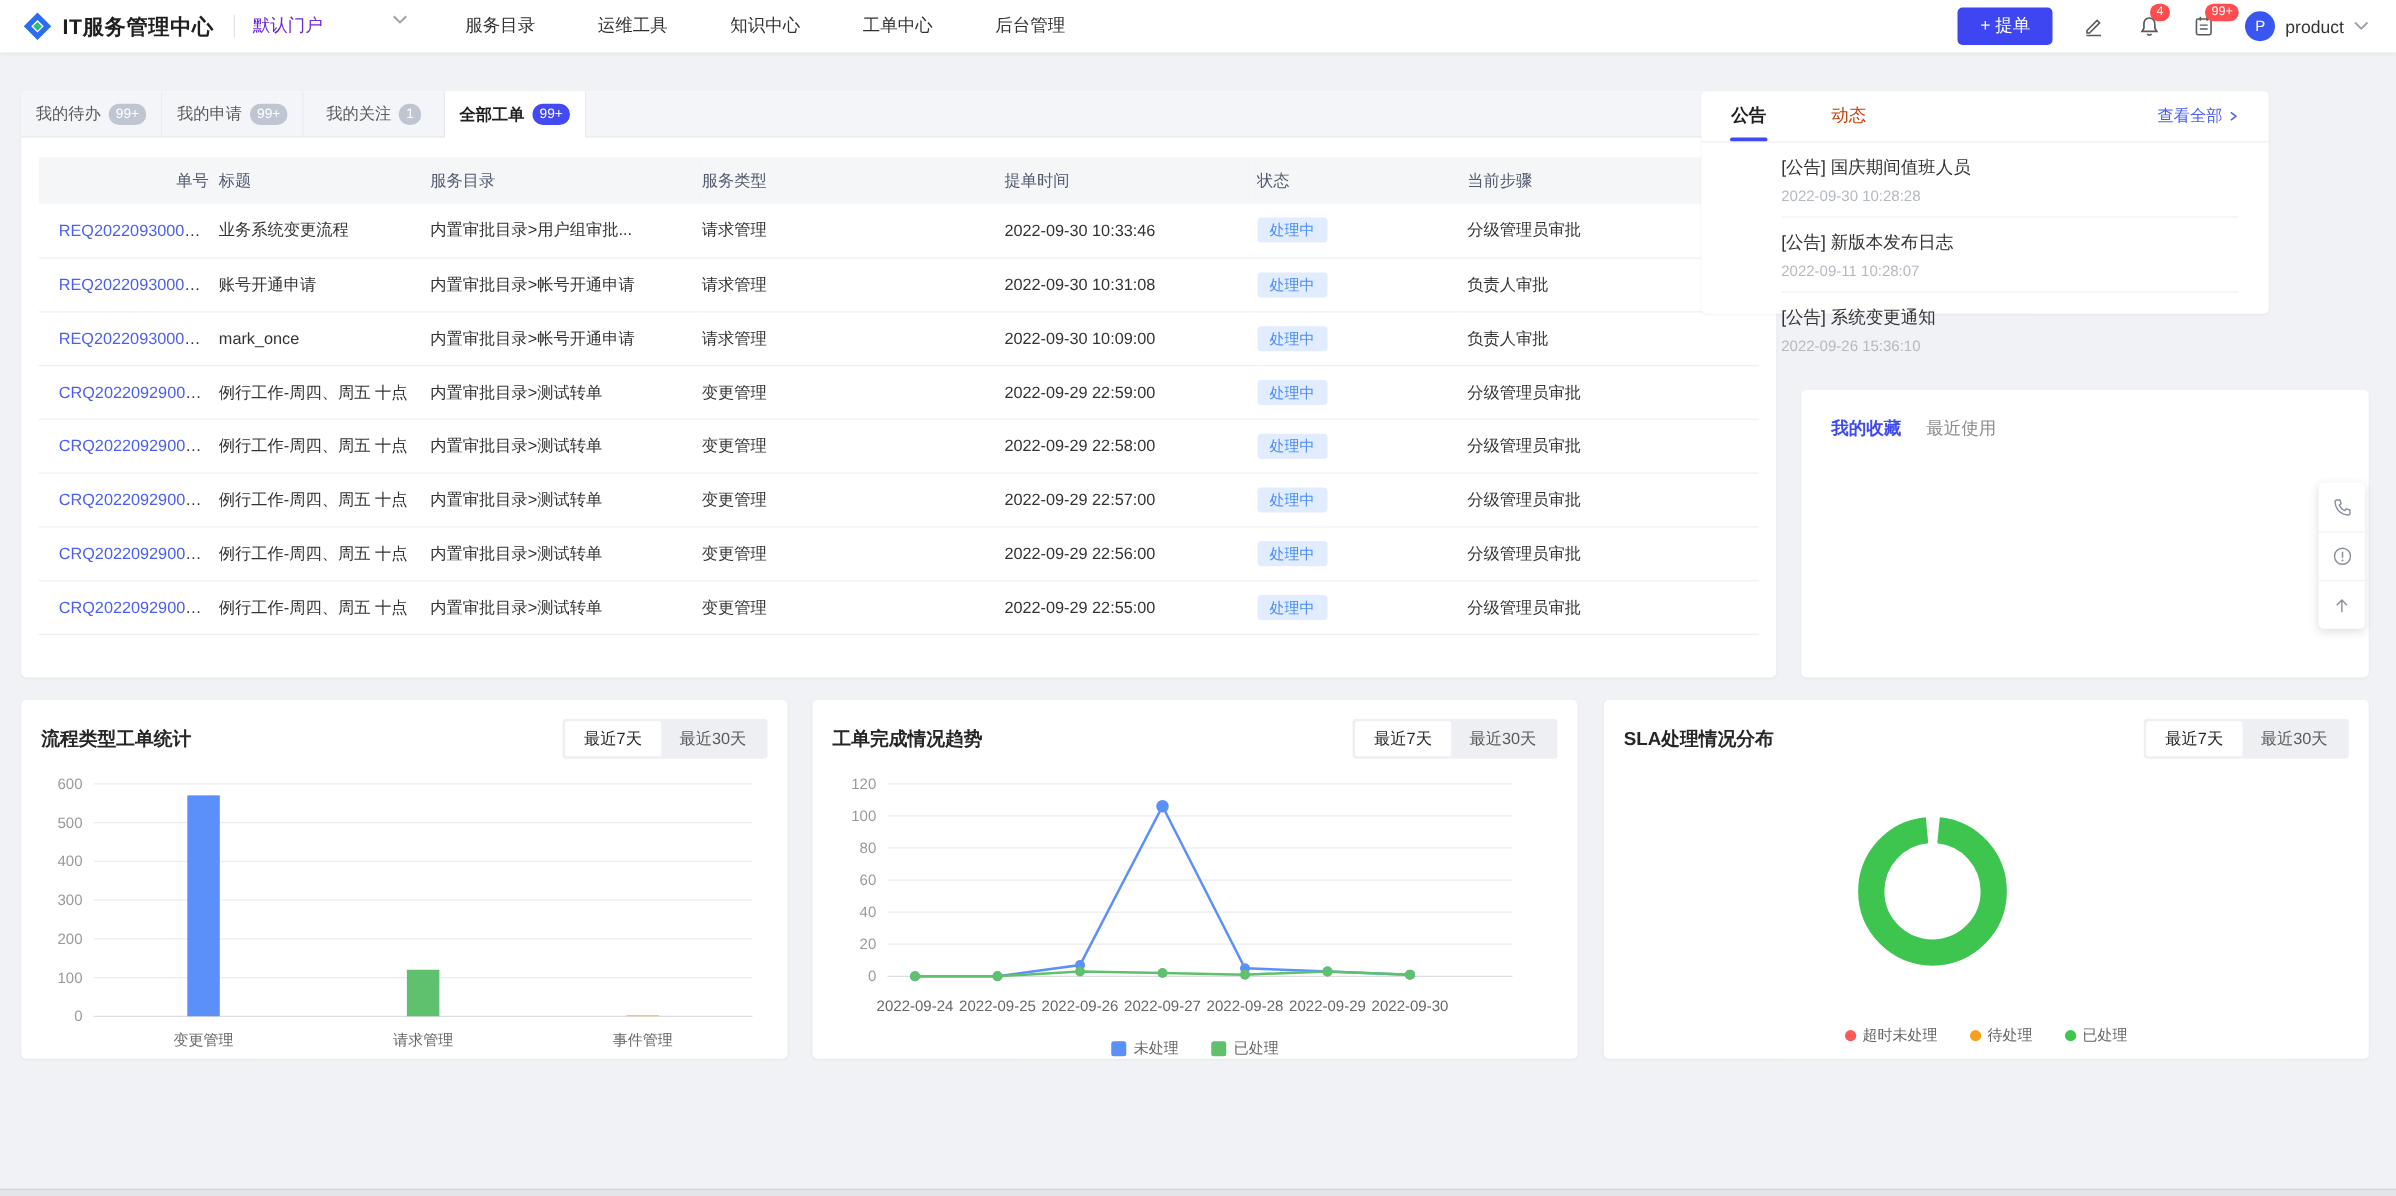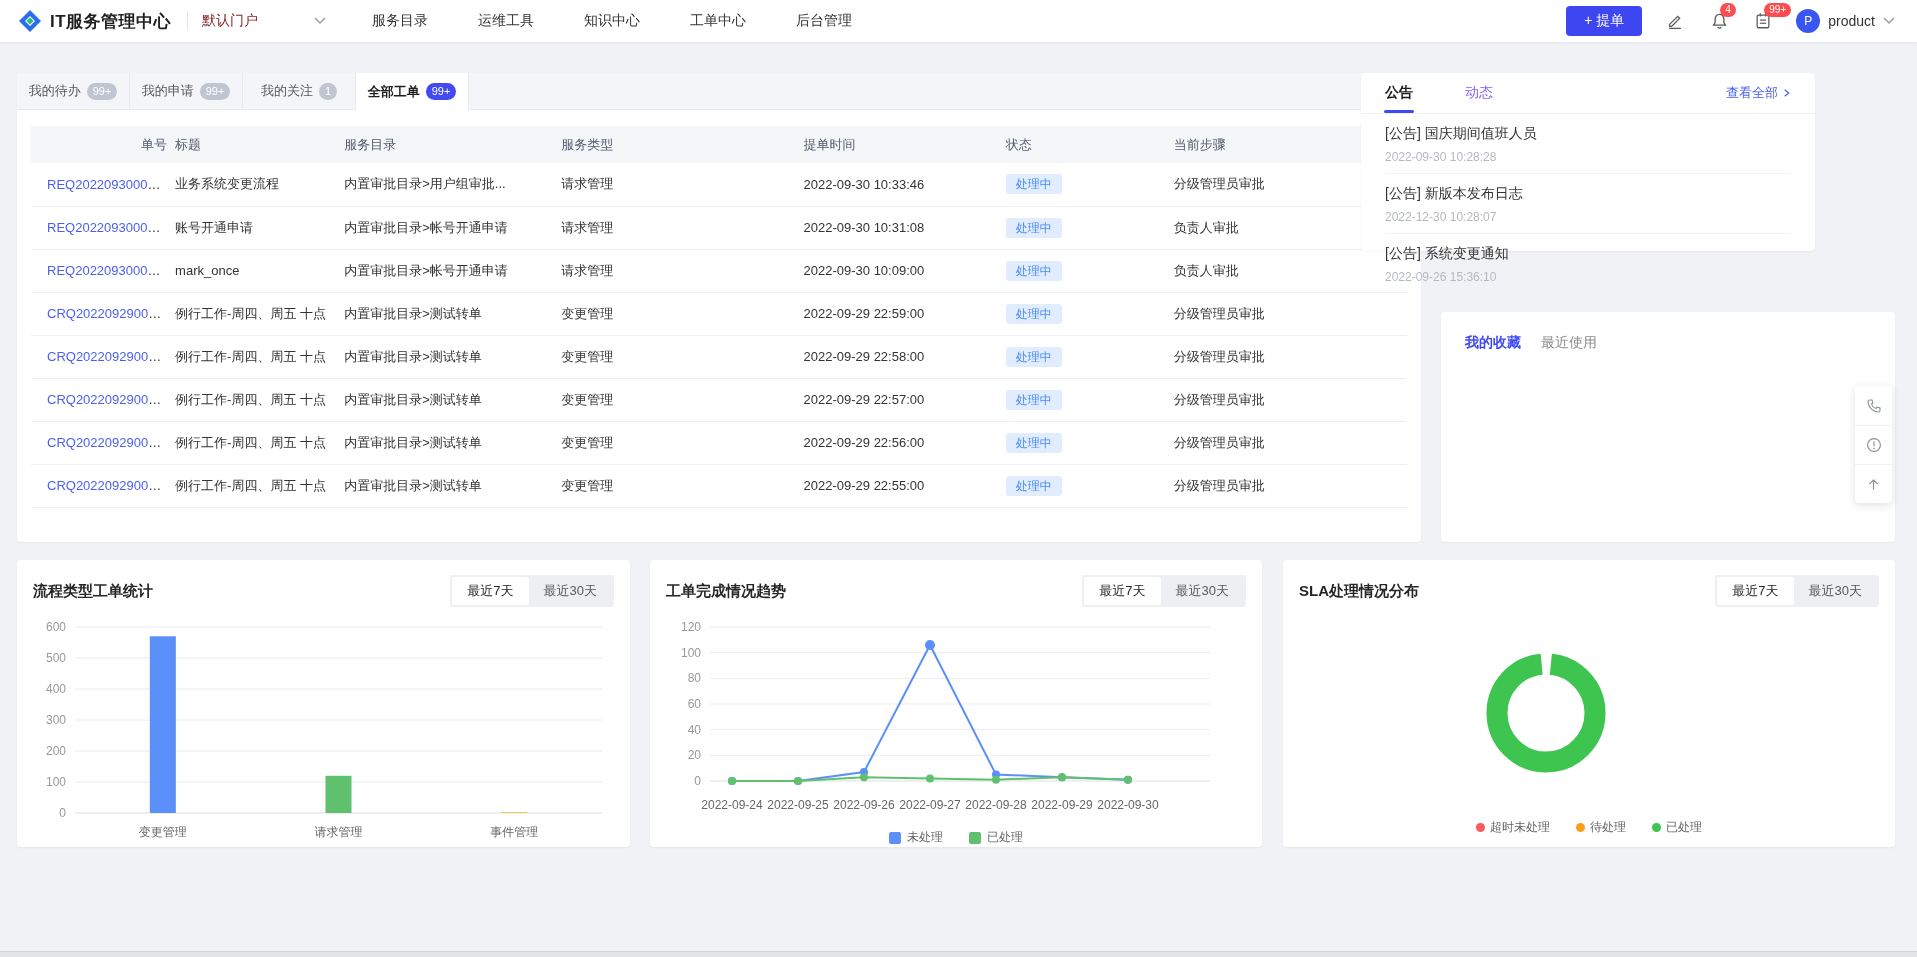--- a/index.html
+++ b/index.html
@@ -5,21 +5,21 @@
   * { margin:0; padding:0; box-sizing:border-box; }
   html,body { width:1917px; height:957px; }
   body { font-family:"Liberation Sans","DejaVu Sans",sans-serif; background:#f0f2f5; color:#333; overflow:hidden; }
   .screen { position:relative; width:1917px; height:957px; }
 
   
   .topbar { height:42px; background:#fff; display:flex; align-items:center; padding:0 22px 0 18px; box-shadow:0 1px 3px rgba(0,0,0,.06); position:relative; z-index:10; }
   .brand { display:flex; align-items:center; gap:8px; cursor:pointer; }
   .brand-title { font-size:17px; font-weight:bold; color:#1f1f1f; letter-spacing:.5px; }
   .brand-sep { width:1px; height:18px; background:#e3e5e9; margin:0 14px 0 16px; }
-  .portal { display:flex; align-items:center; gap:56px; font-size:14px; color:#7f1d1d; cursor:pointer; }
+  .portal { display:flex; align-items:flex-start; gap:56px; font-size:14px; color:#6d28d9; cursor:pointer; }
   .nav { display:flex; align-items:center; margin-left:46px; gap:50px; }
   .nav-item { font-size:14px; color:#333; cursor:pointer; white-space:nowrap; }
   .top-right { margin-left:auto; display:flex; align-items:center; gap:22px; }
   .btn-submit { background:#3d46f0; color:#fff; font-size:14px; border:none; border-radius:4px; padding:6px 18px; cursor:pointer; }
   .icon-btn { position:relative; width:22px; height:22px; display:flex; align-items:center; justify-content:center; cursor:pointer; }
   .badge-red { position:absolute; top:-7px; left:12px; background:#ff4d4f; color:#fff; font-size:10px; line-height:1; padding:2px 5px; border-radius:8px; white-space:nowrap; }
   .user { display:flex; align-items:center; gap:8px; cursor:pointer; }
   .avatar { width:24px; height:24px; border-radius:50%; background:#3a56f0; color:#fff; font-size:12px; display:flex; align-items:center; justify-content:center; }
   .user-name { font-size:14px; color:#333; }
 
@@ -40,25 +40,25 @@
   thead th:first-child { padding-left:16px;text-align:right; }
   tbody td { font-size:13px; color:#333; height:43px; border-bottom:1px solid #eef0f3; padding:0 4px; white-space:nowrap; overflow:hidden; text-overflow:ellipsis; }
   tbody td:first-child { padding-left:16px; }
   a.ticket-link { color:#4a5ff2; text-decoration:none; cursor:pointer; }
   .status-pill { display:inline-block; background:#e1ecff; color:#4a8cf7; font-size:12px; padding:4px 10px; border-radius:3px; line-height:1; }
   .gear-cell { text-align:right; padding-right:14px !important; }
 
   
   .announce { position:absolute; left:1361px; top:73px; width:454px; height:178px; }
   .panel-head { display:flex; align-items:center; padding:0 24px; height:41px; border-bottom:1px solid #eef0f3; position:relative; }
-  .panel-tab { font-size:14px; color:#8b5cf6; cursor:pointer; position:relative; height:100%; display:flex; align-items:center; margin-right:52px; }
+  .panel-tab { font-size:14px; color:#c2410c; cursor:pointer; position:relative; height:100%; display:flex; align-items:center; margin-right:52px; }
   .panel-tab.active { color:#1f1f1f; font-weight:bold; }
   .panel-tab.active::after { content:""; position:absolute; left:50%; transform:translateX(-50%); bottom:0; width:30px; height:3px; border-radius:2px; background:#3f4bf0; }
   .view-all { margin-left:auto; font-size:13px; color:#4a5ff2; display:flex; align-items:center; gap:4px; cursor:pointer; }
-  .announce-list { padding:0 24px; }
+  .announce-list { padding:0 24px;margin-left:40px; }
   .announce-item { padding:11px 0 9px; border-bottom:1px solid #f1f2f5; cursor:pointer; }
   .announce-item:last-child { border-bottom:none; }
   .announce-title { font-size:14px; color:#333; }
   .announce-time { font-size:12px; color:#b4b8c0; margin-top:7px; }
 
   .favorites { position:absolute; left:1441px; top:312px; width:454px; height:230px; }
   .fav-head { display:flex; align-items:center; gap:20px; padding:22px 24px 0; }
   .fav-tab { font-size:14px; color:#8c8c8c; cursor:pointer; }
   .fav-tab.active { color:#3f4bf0; font-weight:bold; }
 
@@ -296,21 +296,21 @@
           </svg>
       </span>
     </div>
     <div class="announce-list">
         <div class="announce-item">
           <div class="announce-title">[公告] 国庆期间值班人员</div>
           <div class="announce-time">2022-09-30 10:28:28</div>
         </div>
         <div class="announce-item">
           <div class="announce-title">[公告] 新版本发布日志</div>
-          <div class="announce-time">2022-12-30 10:28:07</div>
+          <div class="announce-time">2022-09-11 10:28:07</div>
         </div>
         <div class="announce-item">
           <div class="announce-title">[公告] 系统变更通知</div>
           <div class="announce-time">2022-09-26 15:36:10</div>
         </div>
       </div>
   </section>
 
   <section class="card favorites">
     <div class="fav-head">

